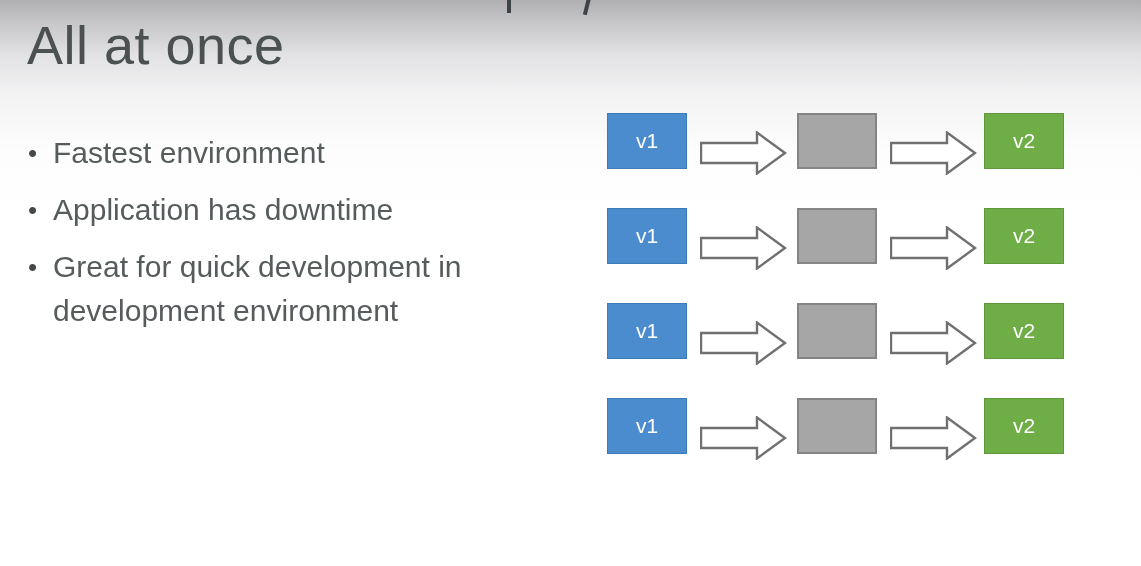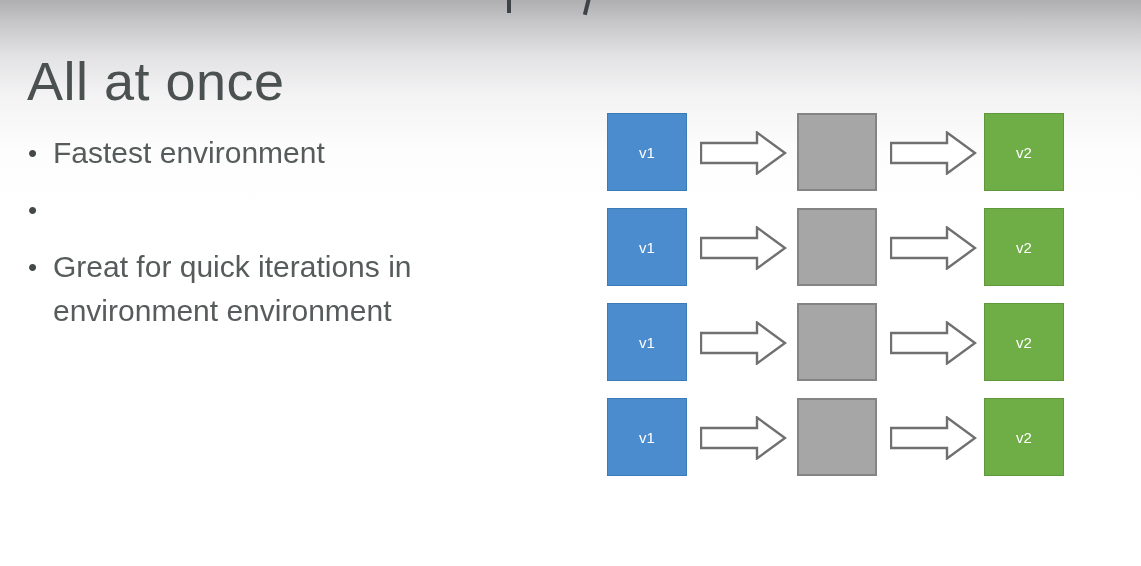--- a/index.html
+++ b/index.html
@@ -21,21 +21,20 @@
   .frag-stem { left: 507px; top: 0; width: 4px; height: 13px; }
   .frag-tail { left: 585px; top: -3px; width: 4px; height: 18px; transform: rotate(14deg); }
 
   .title {
     position: absolute;
     left: 27px; top: 14px;
     font-size: 54px;
     font-weight: 200;
     letter-spacing: 0.5px;
     color: #4b5051;
-    margin-top: 36px;
   }
 
   .bullets { position: absolute; left: 28px; top: 131px; width: 500px; }
   .bullet { display: flex; margin-bottom: 13px; }
   .bullet-dot {
     width: 25px; flex: 0 0 25px;
     font-size: 26px; line-height: 44px;
     color: #44494a;
   }
   .bullet-text {
@@ -45,24 +44,24 @@
     max-width: 445px;
   }
 
   .diagram { position: absolute; left: 607px; top: 113px; width: 457px; height: 363px; }
   .flow-row { position: absolute; left: 0; width: 457px; height: 78px; }
   .flow-row.r0 { top: 0; } .flow-row.r1 { top: 95px; }
   .flow-row.r2 { top: 190px; } .flow-row.r3 { top: 285px; }
 
   .node {
     position: absolute; top: 0;
-    width: 80px; height: 78px;
+    width: 80px; height: 56px;
     box-sizing: border-box;
     display: flex; align-items: center; justify-content: center;
-    font-size: 15px; color: #ffffff;
+    font-size: 21px; color: #ffffff;
   }
   .node-v1   { left: 0;     background: #4a8cce; border: 1px solid #3c7ab8; }
   .node-gray { left: 190px; background: #a6a6a6; border: 2px solid #848484; }
   .node-v2   { left: 377px; background: #6fad47; border: 1px solid #5f983b; text-align: right; }
 
   .arrow { position: absolute; top: 18px; width: 87px; height: 44px; }
   .arrow.a1 { left: 93px; }
   .arrow.a2 { left: 283px; }
 </style>
 </head>
@@ -75,24 +74,25 @@
 
   <div class="title">All at once</div>
 
   <div class="bullets">
     <div class="bullet">
       <span class="bullet-dot">•</span>
       <span class="bullet-text">Fastest environment</span>
     </div>
     <div class="bullet">
       <span class="bullet-dot">•</span>
+      <span class="bullet-text">Application has downtime</span>
     </div>
     <div class="bullet">
       <span class="bullet-dot">•</span>
-      <span class="bullet-text">Great for quick iterations in environment environment</span>
+      <span class="bullet-text">Great for quick development in development environment</span>
     </div>
   </div>
 
   <div class="diagram">
 
     <div class="flow-row r0">
       <div class="node node-v1">
         <span>v1</span>
       </div>
       <svg class="arrow a1" viewBox="0 0 87 44">

